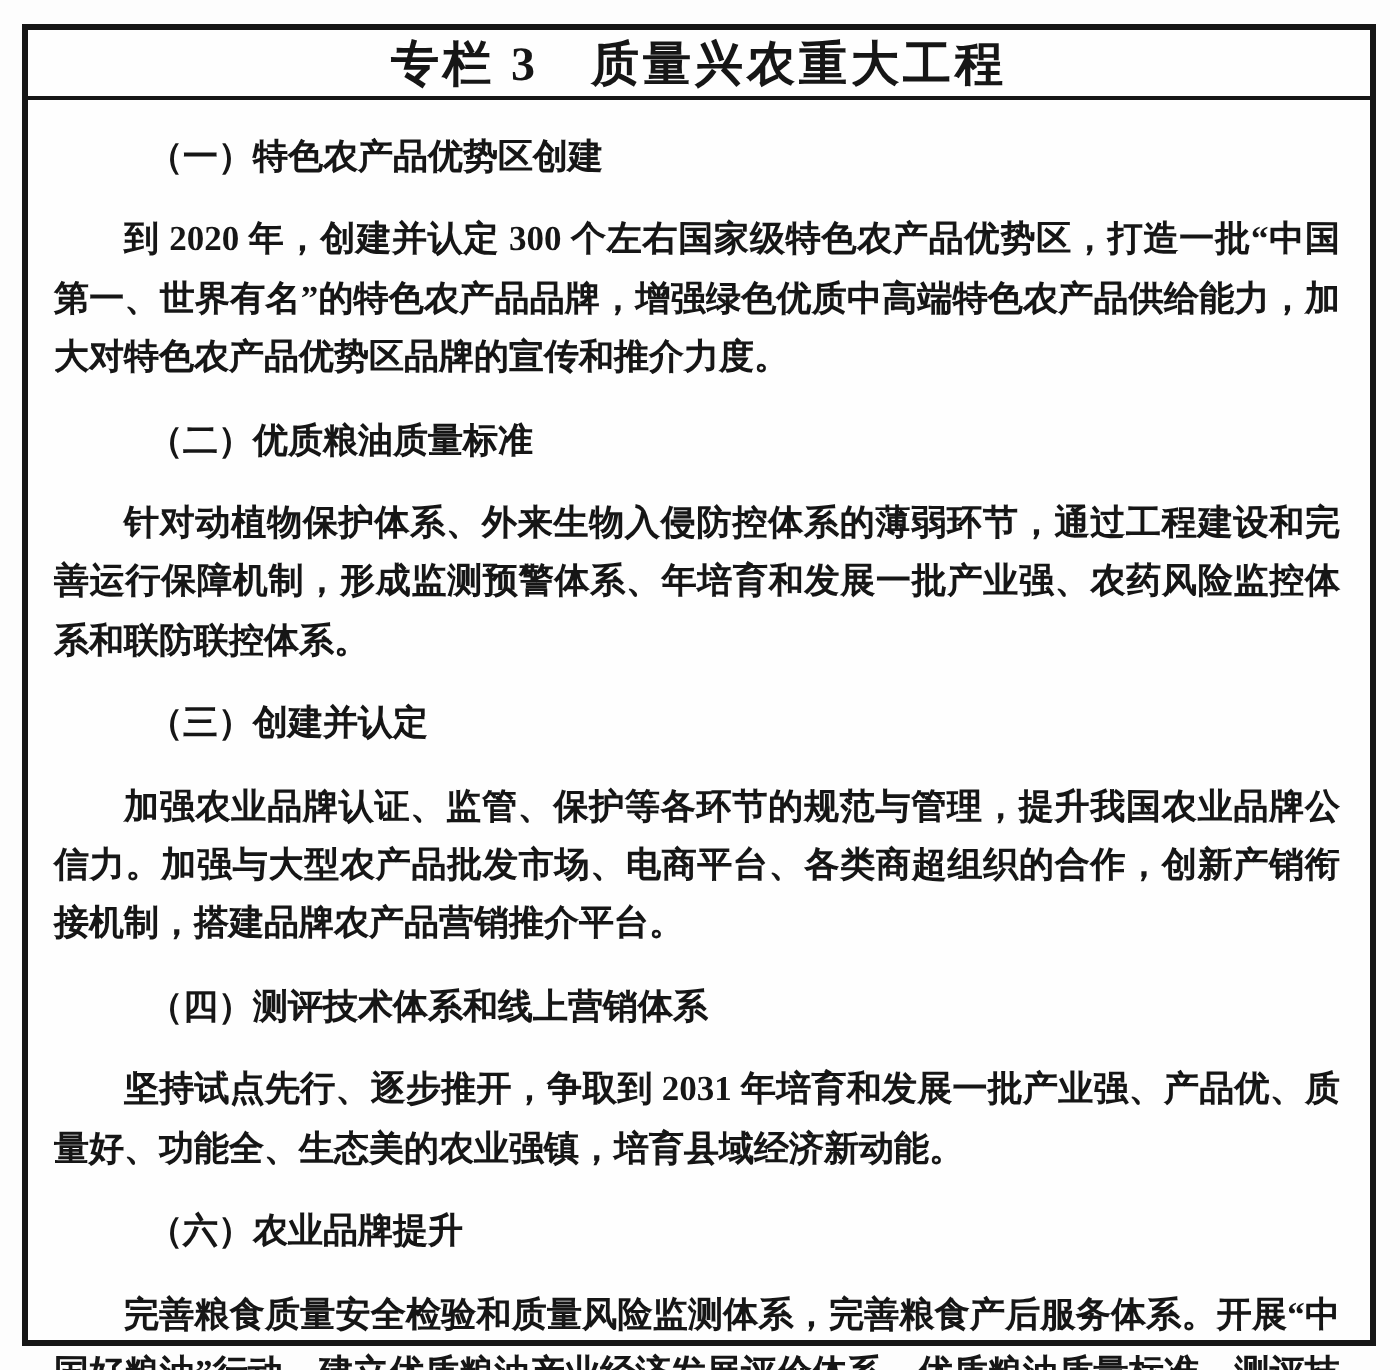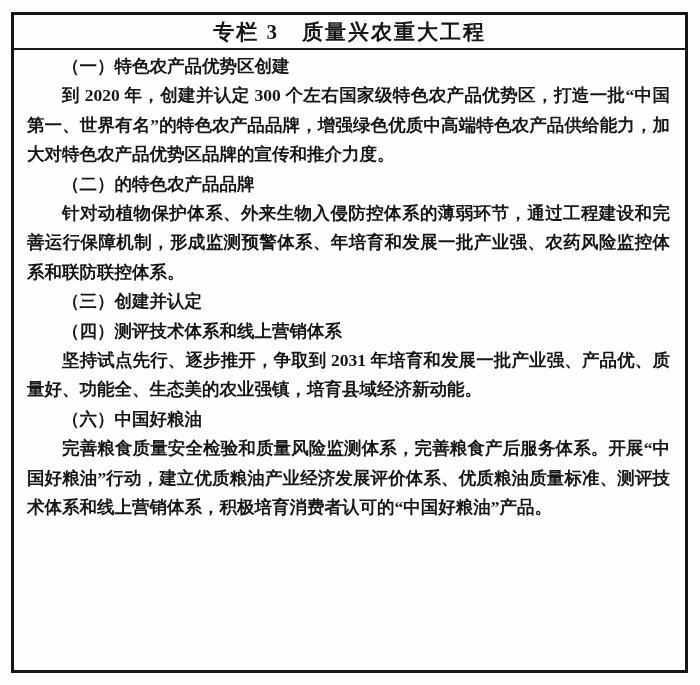--- a/index.html
+++ b/index.html
@@ -26,33 +26,33 @@
     background: #fefefe;
   }
   .panel-header {
     height: 33px;
     border-bottom: 2px solid #161616;
     display: flex;
     align-items: center;
     justify-content: center;
   }
   .panel-title {
-    font-size: 21px;
+    font-size: 24px;
     font-weight: bold;
     letter-spacing: 2px;
     white-space: pre;
   }
   .panel-body {
     padding: 2px 15px 0 13px;
     font-size: 17.5px;
     font-weight: bold;
     line-height: 29.4px;
   }
   .sec-heading {
-    margin: 0;
+    margin: 12px;
     text-indent: 2em;
     font-weight: bold;
   }
   .sec-body {
     margin: 0;
     text-indent: 2em;
     text-align: justify;
     text-justify: inter-ideograph;
     font-weight: bold;
   }
@@ -62,26 +62,27 @@
 
 <div class="page">
   <div class="panel">
     <div class="panel-header">
       <span class="panel-title">专栏 3　质量兴农重大工程</span>
     </div>
     <div class="panel-body">
       <p class="sec-heading">（一）特色农产品优势区创建</p>
       <p class="sec-body">到 2020 年，创建并认定 300 个左右国家级特色农产品优势区，打造一批“中国第一、世界有名”的特色农产品品牌，增强绿色优质中高端特色农产品供给能力，加大对特色农产品优势区品牌的宣传和推介力度。</p>
 
-      <p class="sec-heading">（二）的特色农产品品牌</p>
+      <p class="sec-heading">（二）优质粮油质量标准</p>
       <p class="sec-body">针对动植物保护体系、外来生物入侵防控体系的薄弱环节，通过工程建设和完善运行保障机制，形成监测预警体系、年培育和发展一批产业强、农药风险监控体系和联防联控体系。</p>
 
       <p class="sec-heading">（三）创建并认定</p>
+      <p class="sec-body">加强农业品牌认证、监管、保护等各环节的规范与管理，提升我国农业品牌公信力。加强与大型农产品批发市场、电商平台、各类商超组织的合作，创新产销衔接机制，搭建品牌农产品营销推介平台。</p>
 
       <p class="sec-heading">（四）测评技术体系和线上营销体系</p>
 
       <p class="sec-body">坚持试点先行、逐步推开，争取到 2031 年培育和发展一批产业强、产品优、质量好、功能全、生态美的农业强镇，培育县域经济新动能。</p>
 
-      <p class="sec-heading">（六）中国好粮油</p>
+      <p class="sec-heading">（六）农业品牌提升</p>
       <p class="sec-body">完善粮食质量安全检验和质量风险监测体系，完善粮食产后服务体系。开展“中国好粮油”行动，建立优质粮油产业经济发展评价体系、优质粮油质量标准、测评技术体系和线上营销体系，积极培育消费者认可的“中国好粮油”产品。</p>
     </div>
   </div>
 </div>
 
 </body></html>

